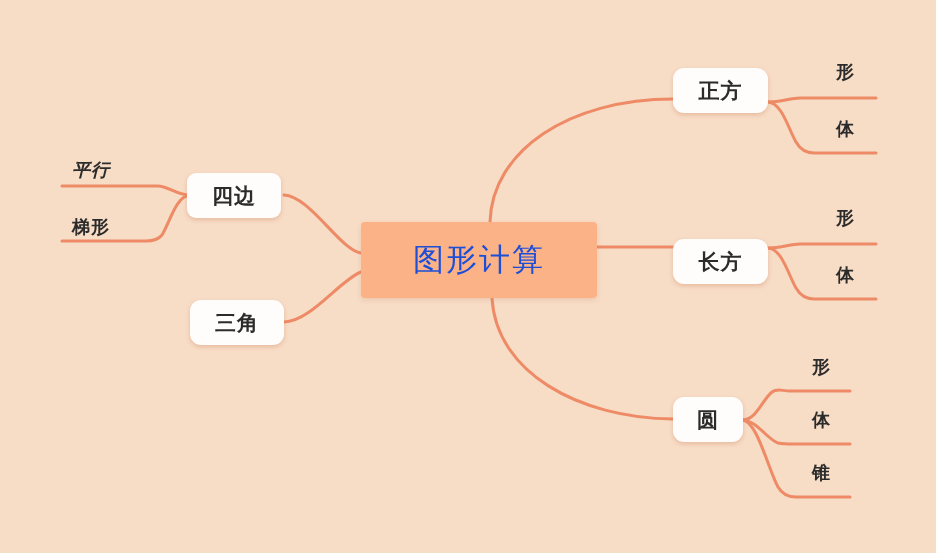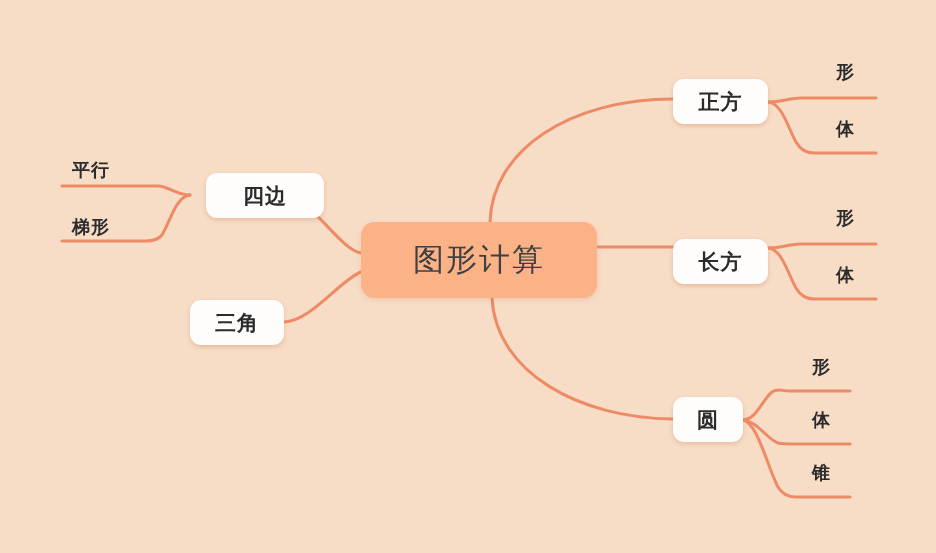--- a/index.html
+++ b/index.html
@@ -31,22 +31,22 @@
   }
   .node {
     position: absolute;
     box-sizing: border-box;
     display: flex;
     align-items: center;
     justify-content: center;
   }
   .node-root {
     background: #FBB287;
-    border-radius: 14px;
-    color: #404040;
+    border-radius: 4px;
+    color: #1d4ed8;
     font-size: 31px;
     font-weight: 400;
     letter-spacing: 2px;
     box-shadow: 0 2px 5px rgba(190, 110, 70, 0.18);
   }
   .node-branch {
     background: #FFFDFB;
     border-radius: 11px;
     color: #2B2B2B;
     font-size: 21px;
@@ -82,25 +82,25 @@
         <path d="M 768 248 C 782 248 790 244 800 244 L 876 244" stroke="#EE8B66" stroke-width="3"></path>
         <path d="M 768 248 C 782 249 788 274 796 288 C 800 295 806 299 814 299 L 876 299" stroke="#EE8B66" stroke-width="3"></path>
         <path d="M 743 420 C 757 419 762 400 772 392 C 777 388 782 391 790 391 L 850 391" stroke="#EE8B66" stroke-width="3"></path>
         <path d="M 743 420 C 757 421 768 440 778 443 C 783 444 788 444 794 444 L 850 444" stroke="#EE8B66" stroke-width="3"></path>
         <path d="M 743 420 C 757 422 768 468 778 487 C 782 494 788 497 796 497 L 850 497" stroke="#EE8B66" stroke-width="3"></path>
       </g>
   </svg>
 
   <div id="node-layer">
       <div class="node node-root" style="left: 361px; top: 222px; width: 236px; height: 76px;">图形计算</div>
-      <div class="node node-branch" style="left: 206px; top: 173px; width: 118px; height: 45px;">四边</div>
-      <div class="leaf-label" style="left: 72px; top: 158px;">平行</div>
+      <div class="node node-branch" style="left: 187px; top: 173px; width: 94px; height: 45px; border-radius: 9px;">四边</div>
+      <div class="leaf-label" style="left: 72px; top: 158px; font-style: italic;">平行</div>
       <div class="leaf-label" style="left: 72px; top: 215px;">梯形</div>
       <div class="node node-branch" style="left: 190px; top: 300px; width: 94px; height: 45px;">三角</div>
-      <div class="node node-branch" style="left: 673px; top: 79px; width: 95px; height: 45px;">正方</div>
+      <div class="node node-branch" style="left: 673px; top: 68px; width: 95px; height: 45px;">正方</div>
       <div class="leaf-label" style="left: 836px; top: 60px;">形</div>
       <div class="leaf-label" style="left: 836px; top: 117px;">体</div>
       <div class="node node-branch" style="left: 673px; top: 225px; width: 95px; height: 45px; margin-top: 14px;">长方</div>
       <div class="leaf-label" style="left: 836px; top: 206px;">形</div>
       <div class="leaf-label" style="left: 836px; top: 263px;">体</div>
       <div class="node node-branch" style="left: 673px; top: 397px; width: 70px; height: 45px;">圆</div>
       <div class="leaf-label" style="left: 812px; top: 355px;">形</div>
       <div class="leaf-label" style="left: 812px; top: 408px;">体</div>
       <div class="leaf-label" style="left: 812px; top: 461px;">锥</div>
     </div>

